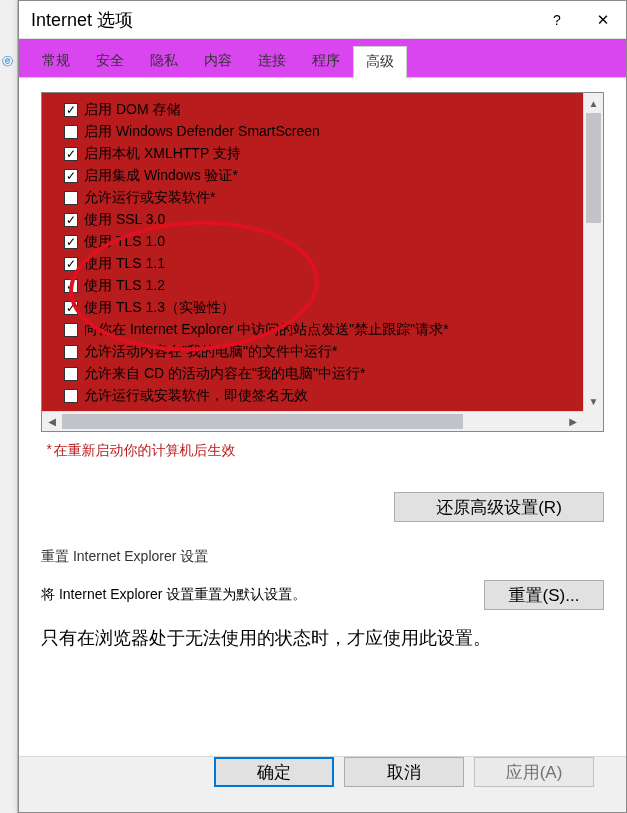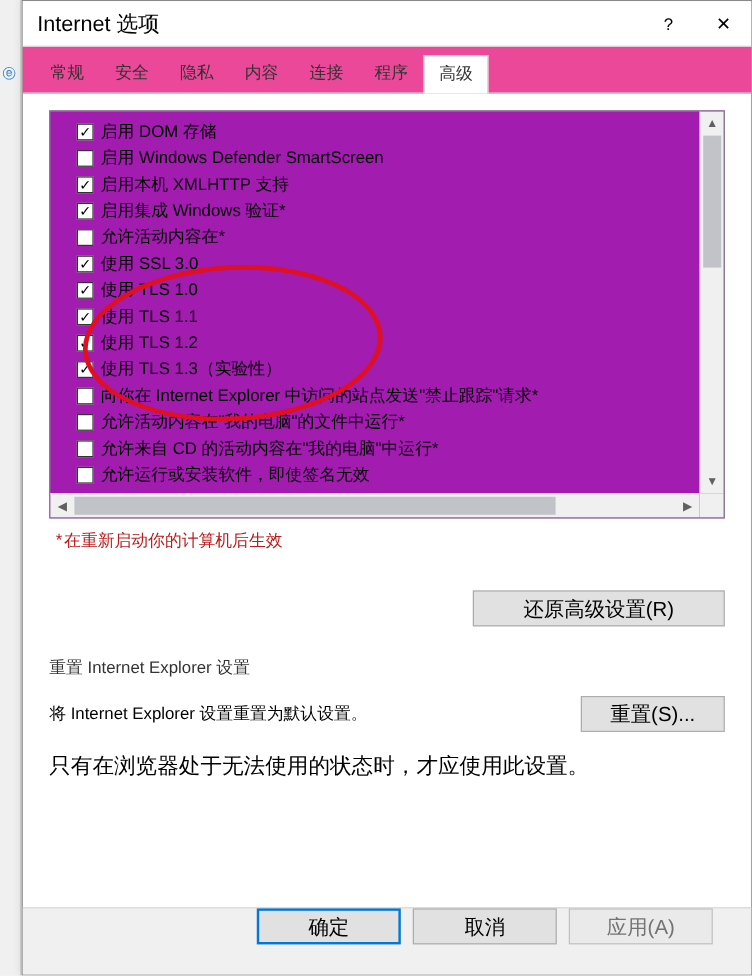--- a/index.html
+++ b/index.html
@@ -11,28 +11,28 @@
       background: #ffffff; border: 1px solid #8a8a8a;
       box-shadow: 0 0 8px rgba(0,0,0,0.15);
     }
     .titlebar {
       height: 38px; display: flex; align-items: center; padding-left: 12px;
       background: #ffffff; border-bottom: 1px solid #e0e0e0;
     }
     .titlebar .title { font-size: 18px; color: #000; flex: 1; }
     .titlebar .tbtn { width: 46px; height: 38px; display: flex; align-items: center; justify-content: center; font-size: 14px; color: #000; }
     .titlebar .tbtn.close { font-size: 15px; }
-    .tabs { display: flex; padding: 6px 10px 0 10px; border-bottom: 1px solid #d0d0d0; background: #ec4899; position: relative; }
+    .tabs { display: flex; padding: 6px 10px 0 10px; border-bottom: 1px solid #d0d0d0; background: #d946ef; position: relative; }
     .tab { padding: 6px 12px 7px 12px; font-size: 14px; color: #333; border: 1px solid transparent; border-bottom: none; cursor: default; }
     .tab.active { border-color: #d0d0d0; background: #ffffff; position: relative; top: 1px; }
     .content { padding: 14px 22px 10px 22px; }
     .section-label { font-size: 14px; color: #333; margin-bottom: 8px; }
     .listbox {
       width: 100%; height: 340px; border: 1px solid #828790;
-      position: relative; font-size: 14px; background: #a21caf;
+      position: relative; font-size: 14px; background: #b91c1c;
     }
     .list-inner { position: absolute; inset: 0 20px 20px 0; overflow: hidden; padding: 6px 6px 6px 22px; }
     .list-row { display: flex; align-items: center; gap: 6px; height: 22px; white-space: nowrap; }
     .chk { width: 14px; height: 14px; border: 1px solid #333; display: inline-flex; align-items: center; justify-content: center; font-size: 11px; line-height: 1; background: #fff; }
     .chk.checked::after { content: "✓"; color: #000; font-size: 12px; }
     .row-label { color: #000; }
     .vscroll {
       position: absolute; right: 0; top: 0; bottom: 20px; width: 20px;
       background: #f0f0f0; border-left: 1px solid #dcdcdc;
       display: flex; flex-direction: column;
@@ -116,21 +116,21 @@
           <div class="list-row">
             <span class="chk checked"></span>
             <span class="row-label">启用本机 XMLHTTP 支持</span>
           </div>
           <div class="list-row">
             <span class="chk checked"></span>
             <span class="row-label">启用集成 Windows 验证*</span>
           </div>
           <div class="list-row">
             <span class="chk"></span>
-            <span class="row-label">允许活动内容在*</span>
+            <span class="row-label">允许运行或安装软件*</span>
           </div>
           <div class="list-row">
             <span class="chk checked"></span>
             <span class="row-label">使用 SSL 3.0</span>
           </div>
           <div class="list-row">
             <span class="chk checked"></span>
             <span class="row-label">使用 TLS 1.0</span>
           </div>
           <div class="list-row">

